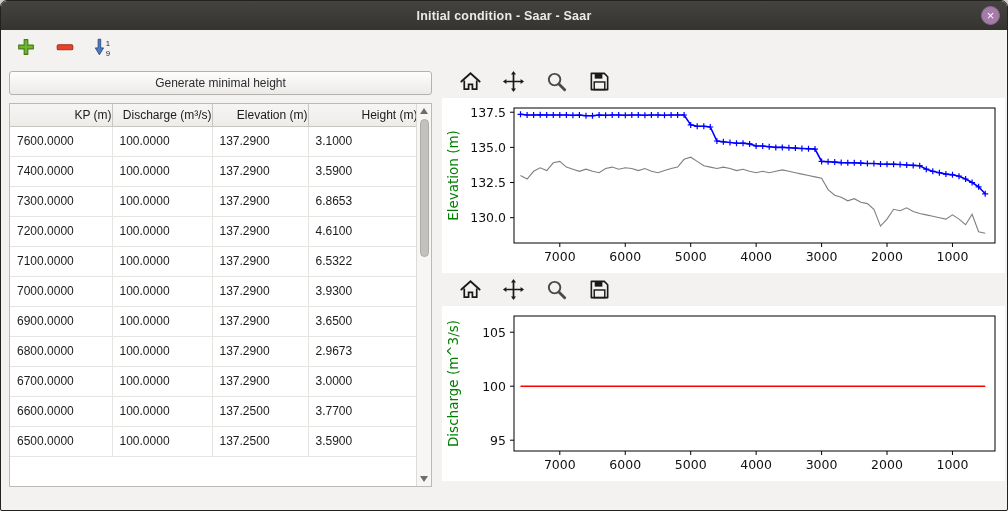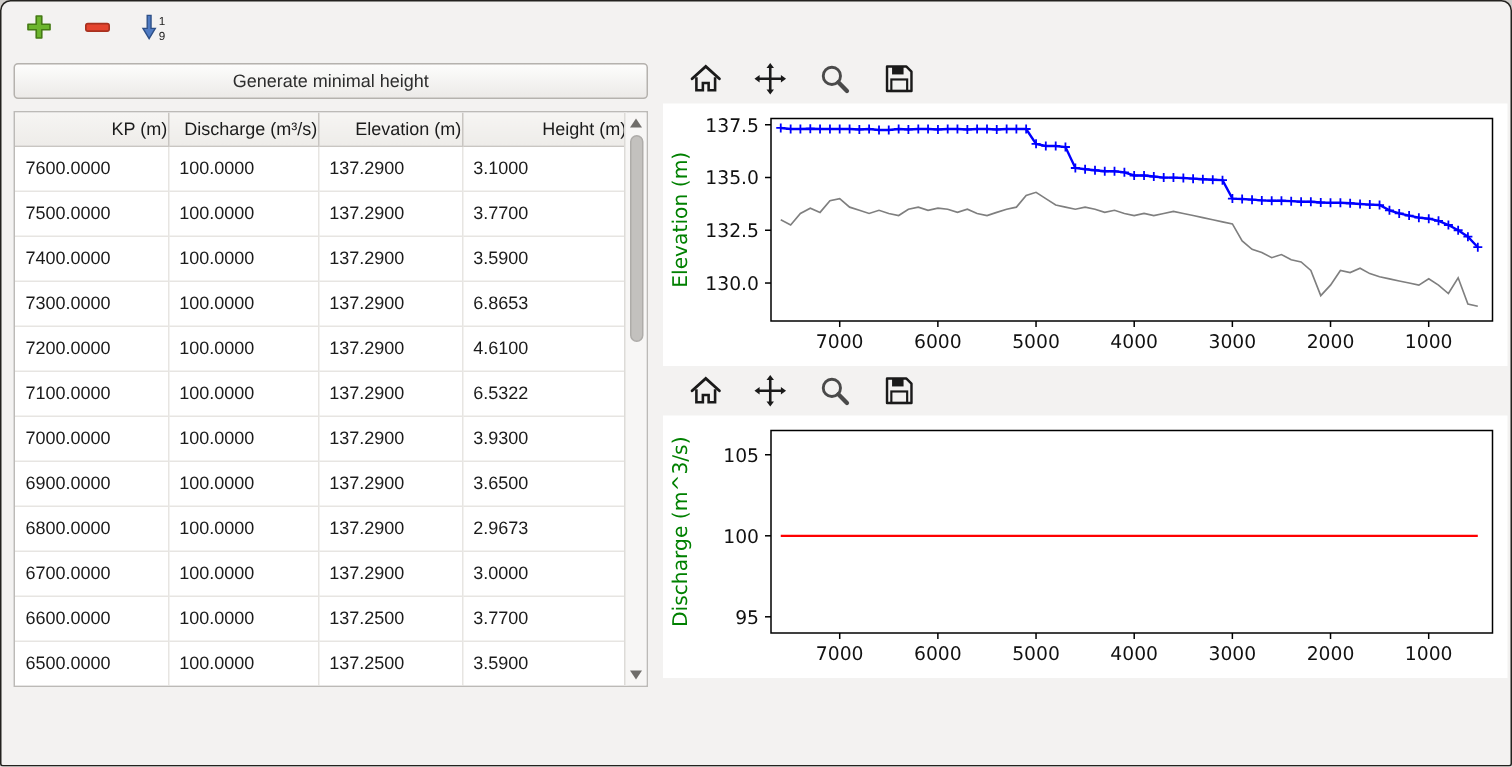--- a/index.html
+++ b/index.html
@@ -29,20 +29,26 @@
   .plot-toolbar{height:33px;display:flex;align-items:center;gap:18px;padding-left:16px}
   .pt-btn{background:none;border:none;width:25px;height:25px;display:flex;align-items:center;justify-content:center;padding:0}
   svg.plot{background:#fff;display:block}
   svg.plot text{font-family:"DejaVu Sans",sans-serif}
 </style>
 </head>
 <body>
 
 <div class="window">
 
+  <div class="titlebar">
+    <span class="title">Initial condition - Saar - Saar</span>
+    <span class="close-btn">
+      <span>×</span>
+    </span>
+  </div>
 
   <div class="main-toolbar">
     <button class="tb-btn">
       <svg viewBox="0 0 24 24" width="22" height="22">
         <path d="M10 4 H14 V10 H20 V14 H14 V20 H10 V14 H4 V10 H10 Z" fill="#6cb52d" stroke="#447a14" stroke-width="1.2" stroke-linejoin="round"></path>
       </svg>
     </button>
     <button class="tb-btn">
       <svg viewBox="0 0 24 24" width="22" height="22">
         <rect x="3.5" y="9.5" width="17" height="5.5" rx="1.5" fill="#e4442e" stroke="#a8311f" stroke-width="1.2"></rect>
@@ -78,26 +84,20 @@
                 <th>Elevation (m)</th>
                 <th>Height (m)</th>
               </tr>
             </thead>
           <tbody id="table-body">
               <tr>
                 <td>7600.0000</td>
                 <td>100.0000</td>
                 <td>137.2900</td>
                 <td>3.1000</td>
-              </tr>
-              <tr>
-                <td>7500.0000</td>
-                <td>100.0000</td>
-                <td>137.2900</td>
-                <td>3.7700</td>
               </tr>
               <tr>
                 <td>7400.0000</td>
                 <td>100.0000</td>
                 <td>137.2900</td>
                 <td>3.5900</td>
               </tr>
               <tr>
                 <td>7300.0000</td>
                 <td>100.0000</td>

